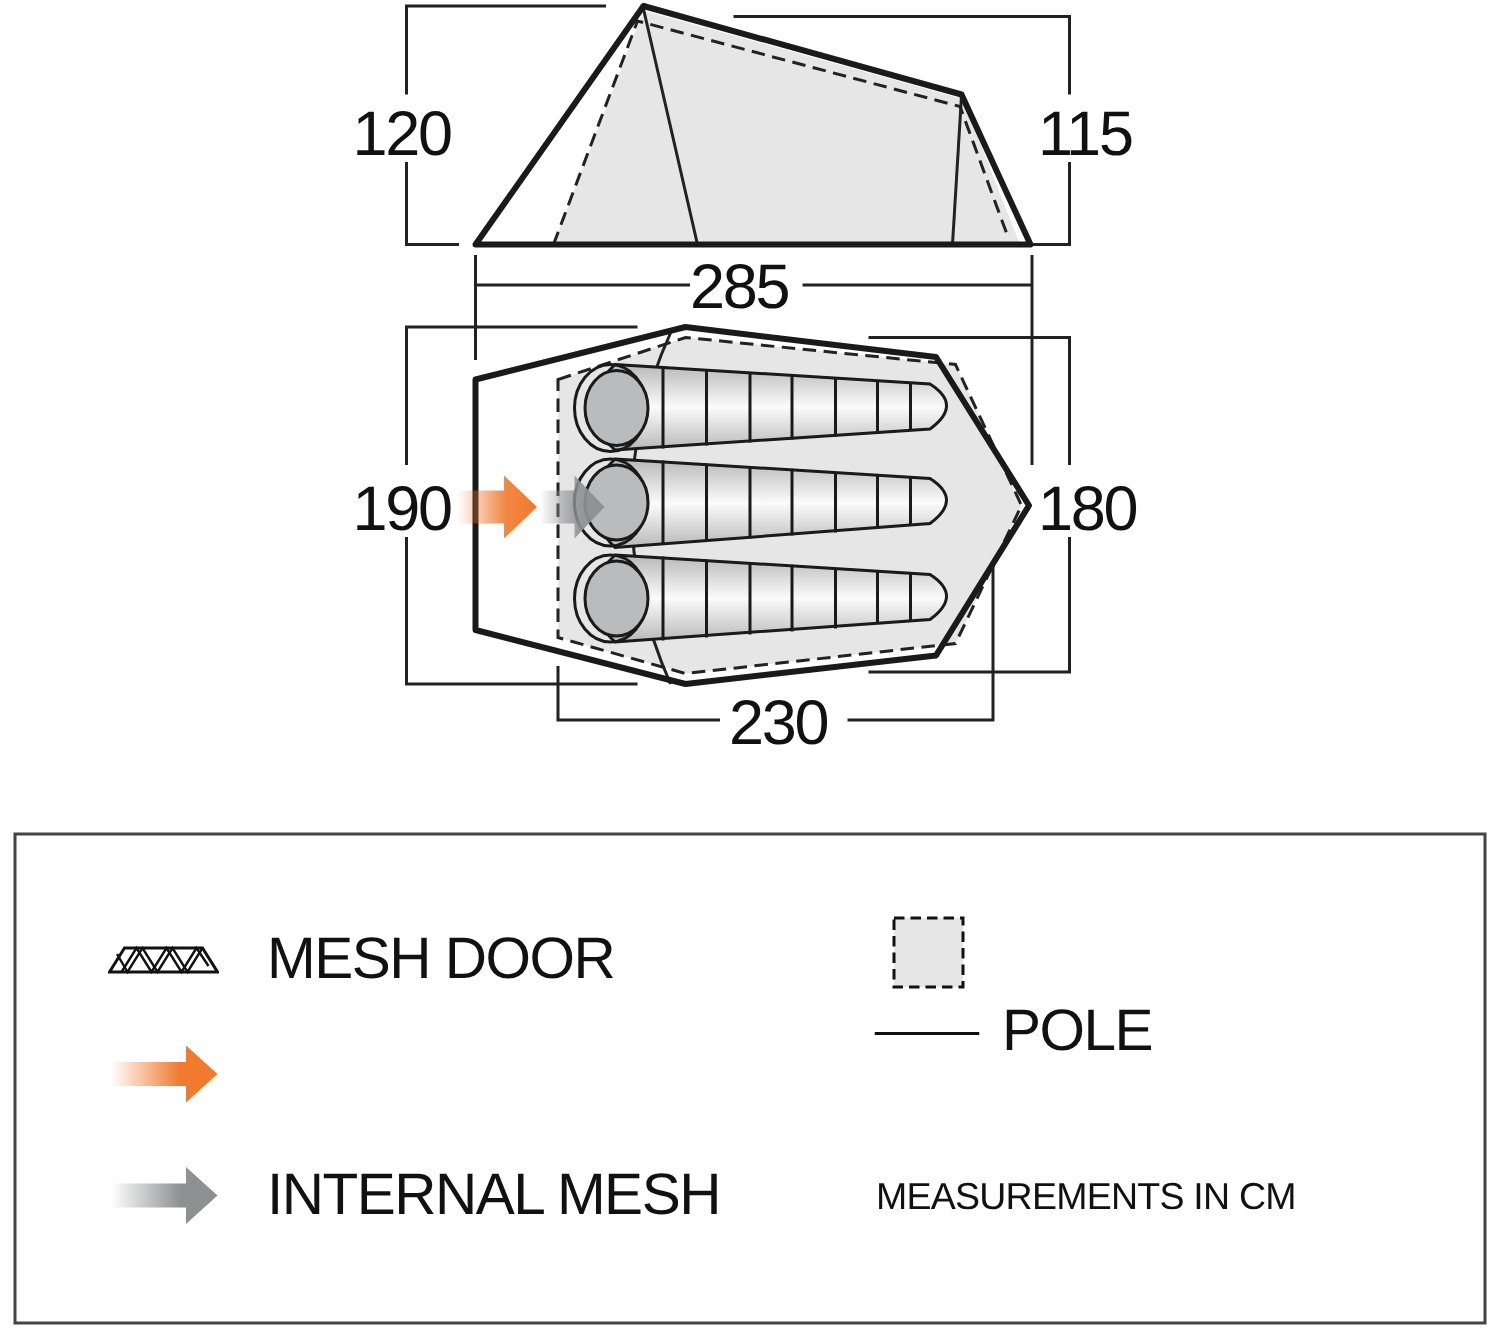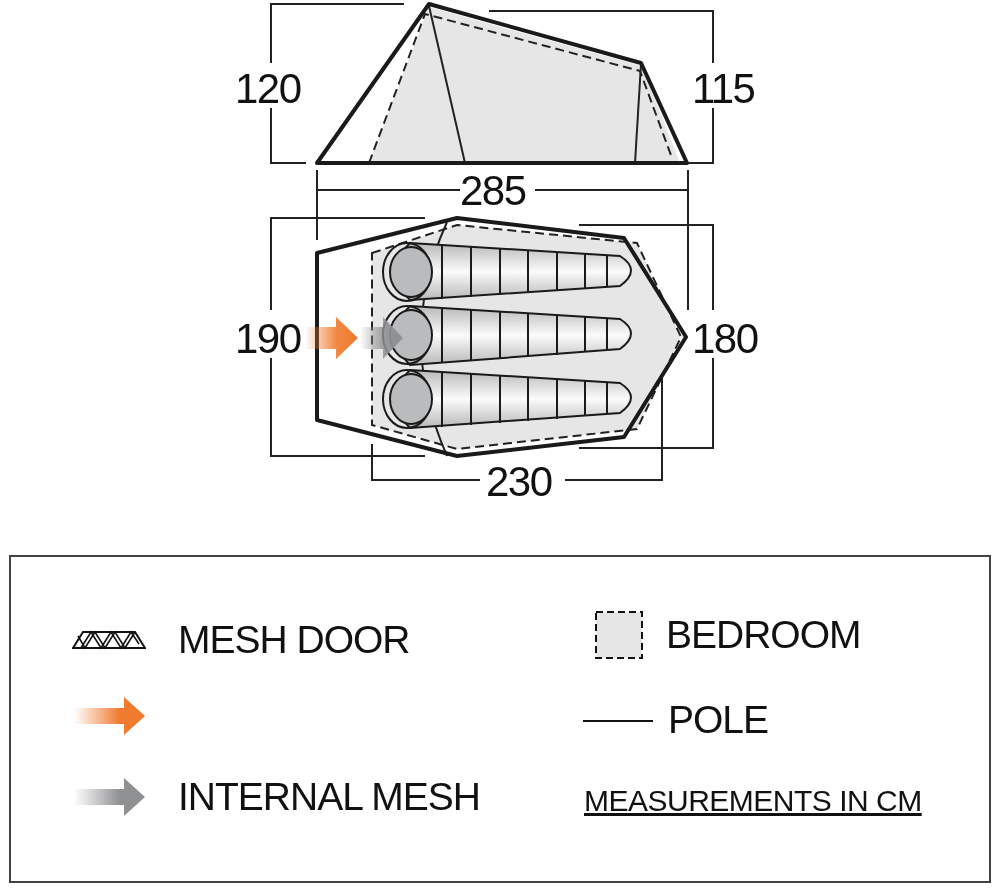--- a/index.html
+++ b/index.html
@@ -5,21 +5,21 @@
   html, body { margin: 0; padding: 0; background: #ffffff; }
   body { width: 1000px; height: 892px; position: relative; overflow: hidden;
          font-family: "Liberation Sans", sans-serif; color: #111; }
   svg { position: absolute; left: 0; top: 0; }
   .dim-label { font-family: "Liberation Sans", sans-serif; font-size: 42px; fill: #111;
                letter-spacing: -1.5px; }
   .legend-box { position: absolute; left: 9px; top: 555px; width: 982px; height: 328px;
                 border: 2px solid #444; box-sizing: border-box; }
   .legend-item { position: absolute; display: flex; align-items: center; }
   .legend-label { font-size: 39px; letter-spacing: -1px; color: #111; white-space: nowrap; }
-  .legend-note { font-size: 30px; letter-spacing: -0.5px; color: #111; white-space: nowrap; text-decoration: underline; }
+  .legend-note { font-size: 25px; letter-spacing: -0.5px; color: #111; white-space: nowrap; }
 </style>
 </head>
 <body>
 
 <svg width="1000" height="520" viewBox="0 0 1000 520">
   <defs>
     <linearGradient id="bagGrad" x1="0" y1="0" x2="0" y2="1">
       <stop offset="0" stop-color="#b8b8b8"></stop>
       <stop offset="0.5" stop-color="#fbfbfb"></stop>
       <stop offset="1" stop-color="#b8b8b8"></stop>
@@ -172,24 +172,23 @@
     </defs>
     <polygon points="2,12 52,12 52,1 73,20 52,39 52,28 2,28" fill="url(#lgG)"></polygon>
   </svg>
   <span class="legend-label" style="margin-left:32px;">INTERNAL MESH</span>
 </div>
 
 <div class="legend-item" style="left:594px; top:610px;">
   <svg width="50" height="50" viewBox="0 0 50 50" style="position:static">
     <rect x="2" y="2" width="46" height="46" fill="#e6e6e6" stroke="#111" stroke-width="2" stroke-dasharray="7,4"></rect>
   </svg>
-  <span class="legend-label" style="margin-left:22px;">BEDROOM</span>
 </div>
 
-<div class="legend-item" style="left:583px; top:698px;justify-content:space-between;">
+<div class="legend-item" style="left:583px; top:666px;justify-content:space-between;">
   <svg width="70" height="40" viewBox="0 0 70 40" style="position:static">
     <line x1="0" y1="21" x2="70" y2="21" stroke="#111" stroke-width="2"></line>
   </svg>
   <span class="legend-label" style="margin-left:15px;">POLE</span>
 </div>
 
 <div class="legend-item" style="left:584px; top:784px;">
   <span class="legend-note">MEASUREMENTS IN CM</span>
 </div>
 

